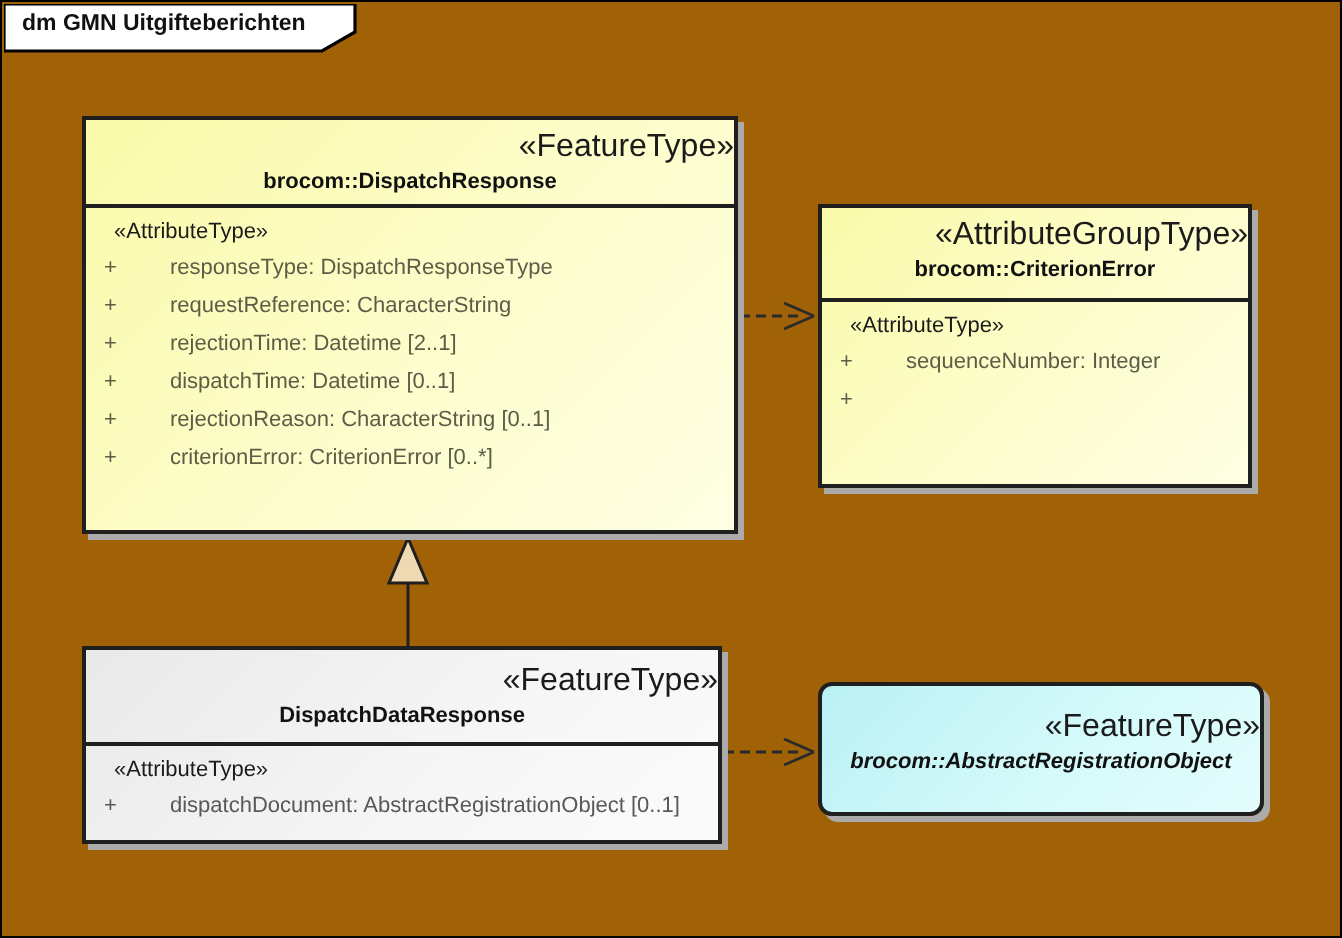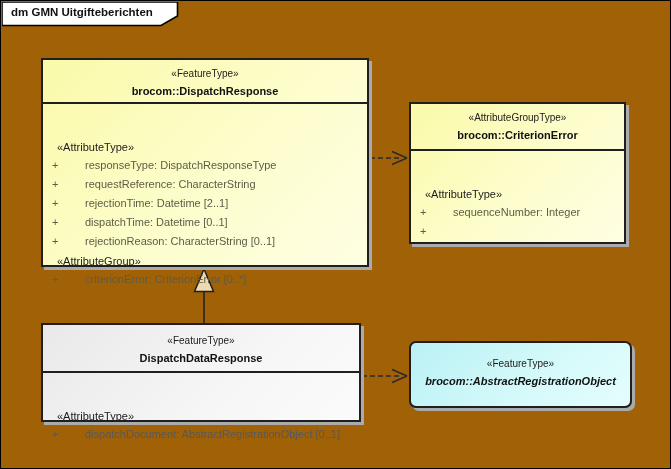--- a/index.html
+++ b/index.html
@@ -10,24 +10,24 @@
   .frame-tab svg{position:absolute;left:0;top:0;}
   .frame-tab .tab-label{position:absolute;left:9px;top:4px;font-size:11.5px;font-weight:bold;color:#111;}
   
   .uml-box{position:absolute;box-sizing:border-box;border:2px solid #1f1f1f;
            box-shadow:3px 3px 0 #ababab;}
   .yellow{background:linear-gradient(135deg,#fafaa9 0%,#fdfdcd 55%,#fefee3 100%);}
   .graybx{background:linear-gradient(135deg,#e9e9e9 0%,#f6f6f6 60%,#fbfbfb 100%);}
   .cyanbx{background:linear-gradient(135deg,#baf1f5 0%,#d6fafa 60%,#e4fdfd 100%);border-radius:7px;}
   .hdr{box-sizing:border-box;border-bottom:2px solid #1f1f1f;text-align:center;padding-top:5px;}
   .hdr.noline{border-bottom:none;}
-  .stereo{font-size:10px;color:#1b1b1b;line-height:17px;}
+  .stereo{font-size:16px;color:#1b1b1b;line-height:17px;text-align:right;}
   .clsname{font-size:11px;font-weight:bold;color:#111;line-height:19px;}
   .clsname.abstract{font-style:italic;}
-  .body-comp{padding-top:4px;margin-top:31px;}
+  .body-comp{padding-top:4px;}
   .sec-label{font-size:11px;color:#1b1b1b;line-height:17px;padding-left:14px;}
   .attr-row{display:flex;font-size:11px;line-height:19px;}
   .attr-row .plus{width:42px;padding-left:9px;box-sizing:border-box;flex:0 0 auto;}
   .olive{color:#5c5c47;}
   .gray-t{color:#585858;}
   .grp-gap{margin-top:2px;}
   
   .connector-layer{position:absolute;left:0;top:0;pointer-events:none;}
 </style>
 </head>
@@ -80,21 +80,20 @@
         <span>rejectionTime: Datetime [2..1]</span>
       </div>
       <div class="attr-row olive">
         <span class="plus">+</span>
         <span>dispatchTime: Datetime [0..1]</span>
       </div>
       <div class="attr-row olive">
         <span class="plus">+</span>
         <span>rejectionReason: CharacterString [0..1]</span>
       </div>
-      <div class="sec-label grp-gap">«AttributeGroup»</div>
       <div class="attr-row olive">
         <span class="plus">+</span>
         <span>criterionError: CriterionError [0..*]</span>
       </div>
     </div>
   </div>
 
   <div class="uml-box yellow" style="left:408px;top:101px;width:217px;height:142px;">
     <div class="hdr" style="height:47px;">
       <div class="stereo">«AttributeGroupType»</div>

